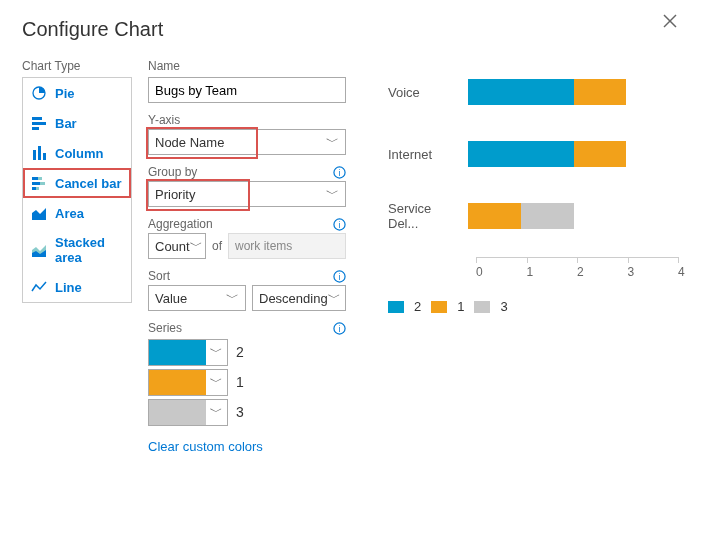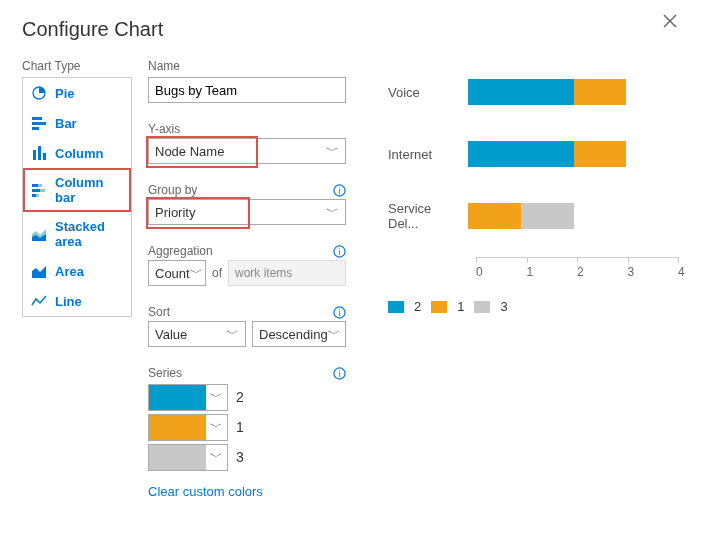--- a/index.html
+++ b/index.html
@@ -37,21 +37,21 @@
     font-size: 13px;
   }
   .chart-type-item .ico { width: 16px; height: 16px; display: inline-flex; align-items: center; justify-content: center; }
   .chart-type-item.selected {
     outline: 2px solid #d9534f;
     outline-offset: -2px;
     background: #fff;
   }
   .ico svg { width: 16px; height: 16px; }
   
-  .field-label { font-size: 12px; color: #666; margin-top: 19px; margin-bottom: 2px; display: flex; align-items: center; justify-content: space-between; }
+  .field-label { font-size: 12px; color: #666; margin-top: 10px; margin-bottom: 2px; display: flex; align-items: center; justify-content: space-between; }
   .info-ic { color: #0078d4; width: 14px; height: 14px; display:inline-flex; align-items:center; justify-content:center; }
   .info-ic svg { width: 13px; height: 13px; }
   .txt-input {
     width: 198px; height: 26px;
     border: 1px solid #aaa; padding: 2px 6px;
     font-family: inherit; font-size: 13px;
     background: #fff;
   }
   .sel {
     width: 198px; height: 26px;
@@ -147,38 +147,38 @@
           <span class="ico">
               <svg viewBox="0 0 16 16">
                 <rect x="1" y="2" width="6" height="3" fill="#0078d4"></rect>
                 <rect x="7" y="2" width="4" height="3" fill="#8cc"></rect>
                 <rect x="1" y="7" width="8" height="3" fill="#0078d4"></rect>
                 <rect x="9" y="7" width="5" height="3" fill="#8cc"></rect>
                 <rect x="1" y="12" width="4" height="3" fill="#0078d4"></rect>
                 <rect x="5" y="12" width="3" height="3" fill="#8cc"></rect>
               </svg>
             </span>
-          <span>Column bar</span>
+          <span>Cancel bar</span>
+        </div>
+        <div class="chart-type-item">
+          <span class="ico">
+              <svg viewBox="0 0 16 16">
+                <path d="M1 15 L1 8 L5 5 L9 9 L15 3 L15 15 Z" fill="#0078d4"></path>
+              </svg>
+            </span>
+          <span>Area</span>
         </div>
         <div class="chart-type-item">
           <span class="ico">
               <svg viewBox="0 0 16 16">
                 <path d="M1 15 L1 8 L5 5 L9 9 L15 3 L15 15 Z" fill="#8cc"></path>
                 <path d="M1 15 L1 11 L5 9 L9 12 L15 8 L15 15 Z" fill="#0078d4"></path>
               </svg>
             </span>
           <span>Stacked area</span>
-        </div>
-        <div class="chart-type-item">
-          <span class="ico">
-              <svg viewBox="0 0 16 16">
-                <path d="M1 15 L1 8 L5 5 L9 9 L15 3 L15 15 Z" fill="#0078d4"></path>
-              </svg>
-            </span>
-          <span>Area</span>
         </div>
         <div class="chart-type-item">
           <span class="ico">
               <svg viewBox="0 0 16 16">
                 <polyline points="1,12 5,6 9,10 15,3" fill="none" stroke="#0078d4" stroke-width="1.5"></polyline>
               </svg>
             </span>
           <span>Line</span>
         </div>
       </div>

